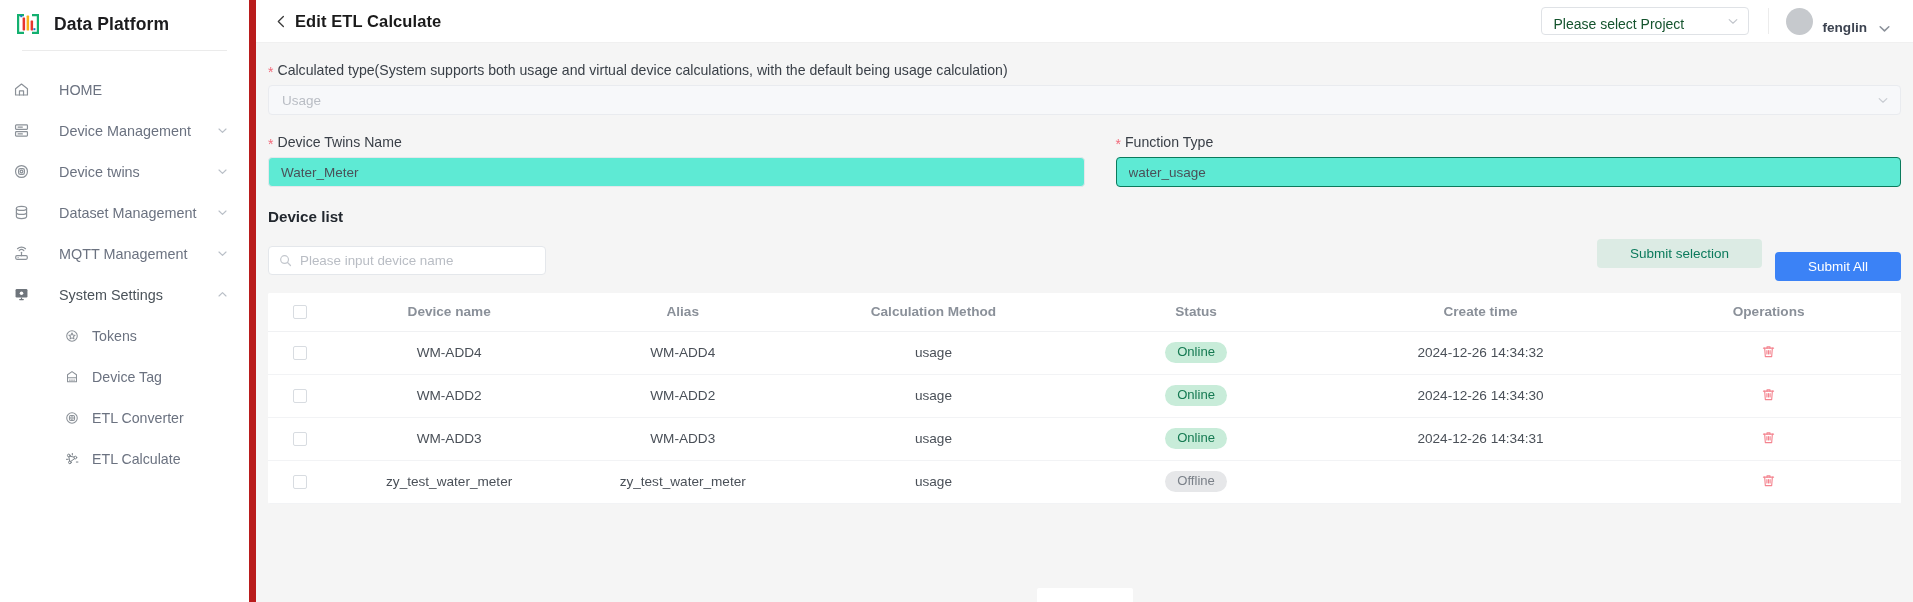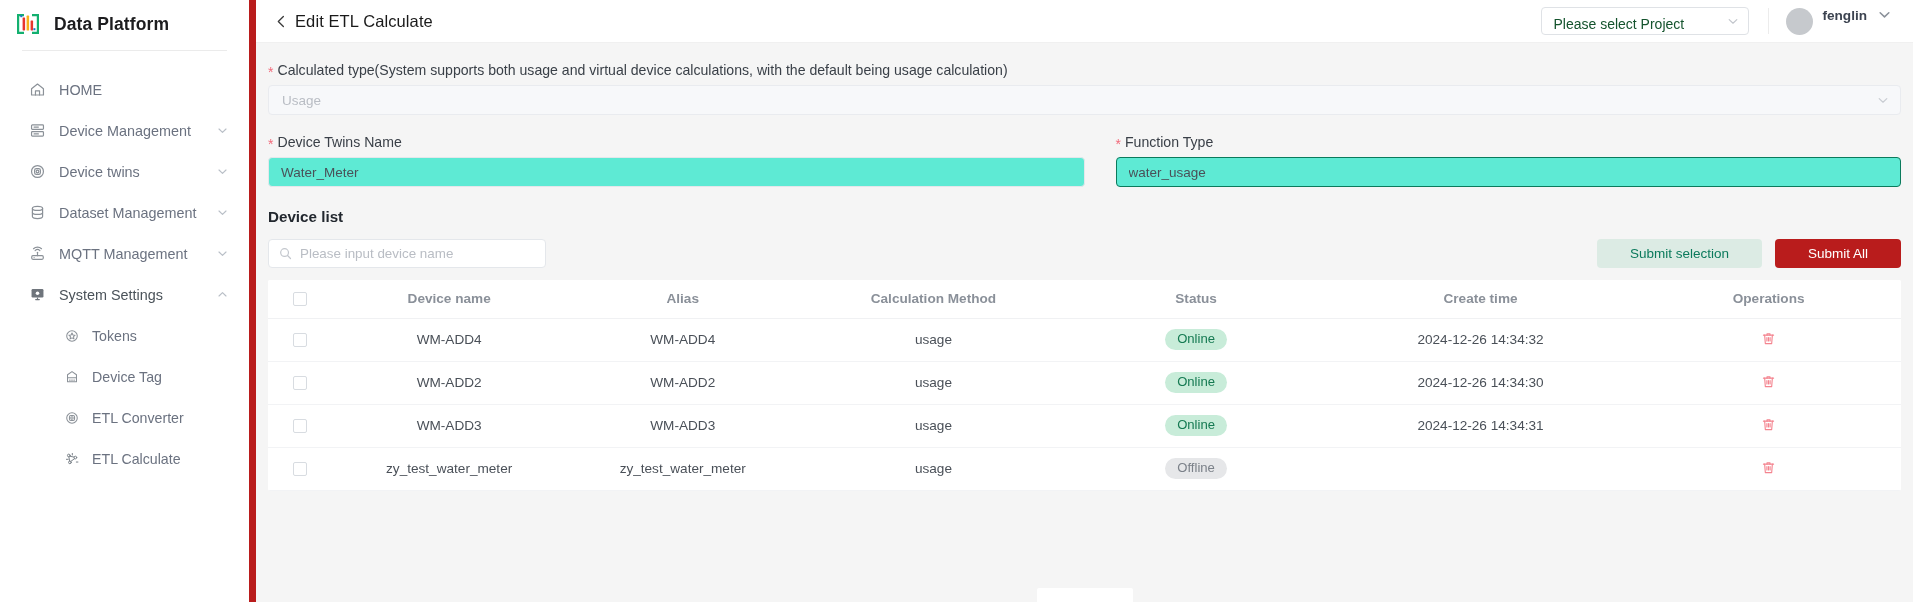--- a/index.html
+++ b/index.html
@@ -42,21 +42,21 @@
     width: 22px; height: 22px; flex: 0 0 22px;
     display: flex; align-items: center; justify-content: center;
     margin-right: 11px;
   }
   .nav-item .ni-label { flex: 1 1 auto; white-space: nowrap; }
   .nav-item .ni-arrow {
     width: 14px; height: 14px; flex: 0 0 14px;
     display: flex; align-items: center; justify-content: center;
     color: #b9bfc7;
   }
-  .nav-item.l1 { padding-left: 26px; }
+  .nav-item.l1 { padding-left: 10px; gap: 16px; }
   .nav-item.l2 { padding-left: 62px; font-size: 14.2px; }
   .nav-item.l2 .ni-icon { width: 20px; flex: 0 0 20px; margin-right: 10px; }
   .nav-item.active-parent { color: #4b5563; }
   .nav-item.active-parent .ni-label { color: #4a5259; }
   .nav-svg { display: block; }
 
   
   #main { flex: 1 1 auto; height: 602px; display: flex; flex-direction: column;
           background: #f5f5f5; overflow: hidden; }
 
@@ -66,36 +66,36 @@
     background: #ffffff;
     display: flex; align-items: center;
     padding: 0 22px 0 16px;
     border-bottom: 1px solid #f0f0f0;
   }
   .back-chevron {
     width: 18px; height: 18px; margin-right: 5px;
     display: flex; align-items: center; justify-content: center;
     cursor: pointer; color: #3a3a3a;
   }
-  #page-title { font-size: 16.5px; font-weight: normal; color: #1a1a1a; letter-spacing: .1px; }
+  #page-title { font-size: 16.5px; font-weight: bold; color: #1a1a1a; letter-spacing: .1px; }
   .topbar-right { margin-left: auto; display: flex; align-items: center; }
   .project-select {
     width: 208px; height: 28px;
     border: 1px solid #dfe2e6; border-radius: 4px;
     background: #fff;
     display: flex; align-items: center;
     padding: 0 9px 0 11px;
     cursor: pointer;
   }
   .project-select .ps-text {
     flex: 1 1 auto; font-size: 14px; color: #14532d; white-space: nowrap; margin-top: 6px;
   }
   .project-select .ps-arrow { color: #c2c6cc; display: flex; align-items: center; }
   .topbar-divider { width: 1px; height: 26px; background: #ececec; margin: 0 17px 0 19px; }
-  .user-box { display: flex; align-items: flex-start; cursor: pointer; }
+  .user-box { display: flex; align-items: flex-end; cursor: pointer; }
   .avatar {
     width: 27px; height: 27px; border-radius: 50%;
     background: #c6c9cd; flex: 0 0 27px; margin-right: 9px;
   }
   .user-name { font-size: 13.6px; font-weight: bold; color: #3c4350; margin-right: 11px; }
   .user-arrow { color: #8a9099; display: flex; align-items: center; }
 
   
   #content { flex: 1 1 auto; overflow: hidden; padding: 0 12px; position: relative; }
 
@@ -152,21 +152,21 @@
   }
   .search-box input::placeholder { color: #b9bdc4; }
   .btn-group { margin-left: auto; display: flex; gap: 13px; }
   .btn {
     height: 29px; border: none; border-radius: 4px;
     font-family: "Liberation Sans", sans-serif;
     font-size: 13.5px; cursor: pointer; padding: 0 33px;
     white-space: nowrap;
   }
   .btn-soft { background: #dcebe4; color: #0b7a5c; }
-  .btn-solid { background: #b91c1c; color: #ffffff; }
+  .btn-solid { background: #3b82f6; color: #ffffff; margin-top: 13px; }
 
   
   .table-wrap {
     margin-top: 12px; background: #fff;
     border-radius: 2px; overflow: hidden;
   }
   table.dev-table { width: 100%; border-collapse: collapse; table-layout: fixed; }
   table.dev-table thead th {
     height: 38px;
     font-size: 13.6px; font-weight: bold; color: #8a9099;

